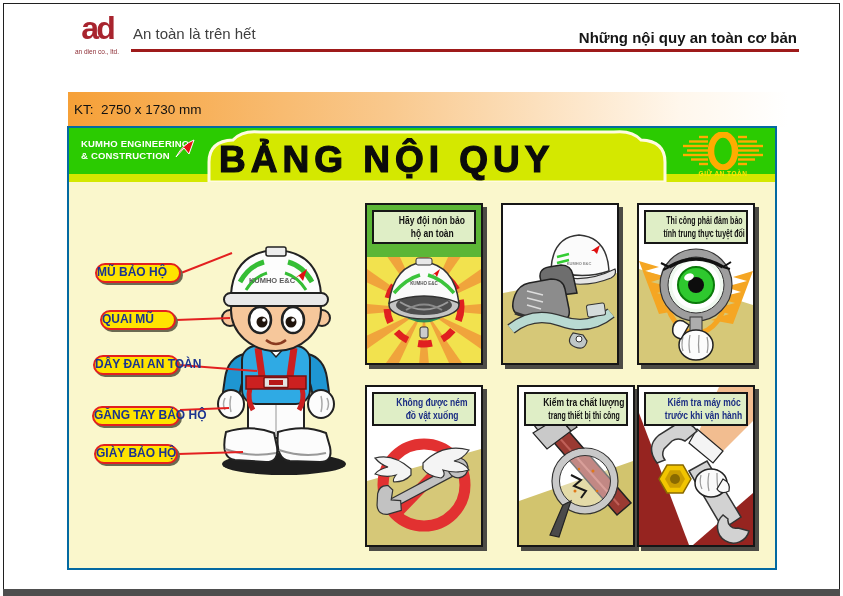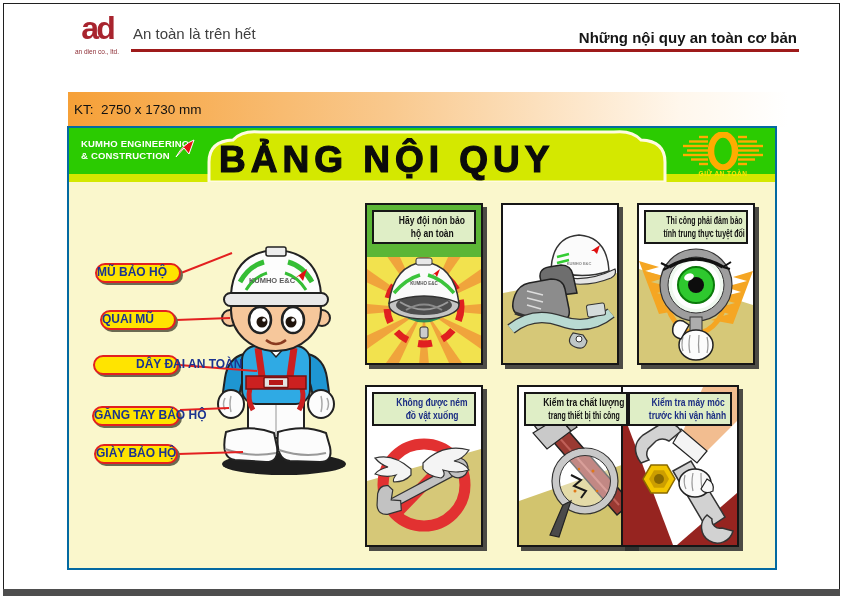--- a/index.html
+++ b/index.html
@@ -128,21 +128,21 @@
       <line x1="112" y1="145" x2="163" y2="125"></line>
       <line x1="107" y1="192" x2="161" y2="190"></line>
       <line x1="110" y1="237" x2="188" y2="243"></line>
       <line x1="111" y1="282" x2="160" y2="280"></line>
       <line x1="109" y1="326" x2="174" y2="324"></line>
     </g>
   </svg>
 
   <div class="pill" style="left:26px;top:135px;width:86px;">MŨ BẢO HỘ</div>
   <div class="pill" style="left:31px;top:182px;width:76px;">QUAI MŨ</div>
-  <div class="pill" style="left:24px;top:227px;width:86px;padding-left:41px;">DÂY ĐAI AN TOÀN</div>
+  <div class="pill" style="left:24px;top:227px;width:86px;">DÂY ĐAI AN TOÀN</div>
   <div class="pill" style="left:23px;top:272px;width:88px;margin-top:6px;">GĂNG TAY BẢO HỘ</div>
   <div class="pill" style="left:25px;top:316px;width:84px;">GIÀY BẢO HỘ</div>
 
   <svg class="character" viewBox="0 0 150 250">
     <ellipse cx="84" cy="234" rx="62" ry="11" fill="#1E1E1E"></ellipse>
     <rect x="48" y="152" width="56" height="56" rx="10" fill="#FCFCFC" stroke="#222" stroke-width="2"></rect>
     <line x1="76" y1="156" x2="76" y2="206" stroke="#C9C9C9" stroke-width="2"></line>
     <path d="M78,202 q-3,28 12,29 l30,1 q13,0 10,-15 l-4,-14 q-22,-9 -48,-1 z" fill="#FCFCFC" stroke="#222" stroke-width="2"></path>
     <path d="M26,202 q-6,26 9,28 l31,2 q13,0 11,-15 l-3,-14 q-23,-9 -48,-1 z" fill="#FCFCFC" stroke="#222" stroke-width="2"></path>
     <path d="M25,219 q26,9 51,4" stroke="#999" stroke-width="2" fill="none"></path>
@@ -316,21 +316,21 @@
       <circle cx="66" cy="94" r="33" fill="none" stroke="#333333" stroke-width="1.2"></circle>
       <circle cx="66" cy="94" r="25.5" fill="none" stroke="#333333" stroke-width="1"></circle>
       <polygon points="44,118 52,114 40,150 31,148" fill="#4A4A4A" stroke="#222" stroke-width="1.2"></polygon>
     </svg>
     <div class="cap">
       <span class="cap-line">Kiểm tra chất lượng</span>
       <span class="cap-line tight">trang thiết bị thi công</span>
     </div>
   </div>
 
-  <div class="panel" style="left:552px;top:257px;">
+  <div class="panel" style="left:568px;top:257px;">
     <svg class="panel-art" width="114" height="158" viewBox="0 0 114 158">
       <rect width="114" height="158" fill="#FFFFFF"></rect>
       <polygon points="0,26 50,158 0,158" fill="#962420"></polygon>
       <polygon points="114,106 114,158 54,158" fill="#962420"></polygon>
       <polygon points="80,0 114,0 114,34 82,66 60,44" fill="#F2BD90"></polygon>
       <polygon points="58,42 84,64 74,76 50,56" fill="#F4F4F4" stroke="#222" stroke-width="1.2"></polygon>
       <g transform="translate(36,92)">
         <polygon points="16,0 8,13.9 -8,13.9 -16,0 -8,-13.9 8,-13.9" fill="#F2C500" stroke="#8A6A00" stroke-width="1.5"></polygon>
         <polygon points="10,0 5,8.7 -5,8.7 -10,0 -5,-8.7 5,-8.7" fill="#CC9E00"></polygon>
         <circle r="5" fill="#8A6A00"></circle>

